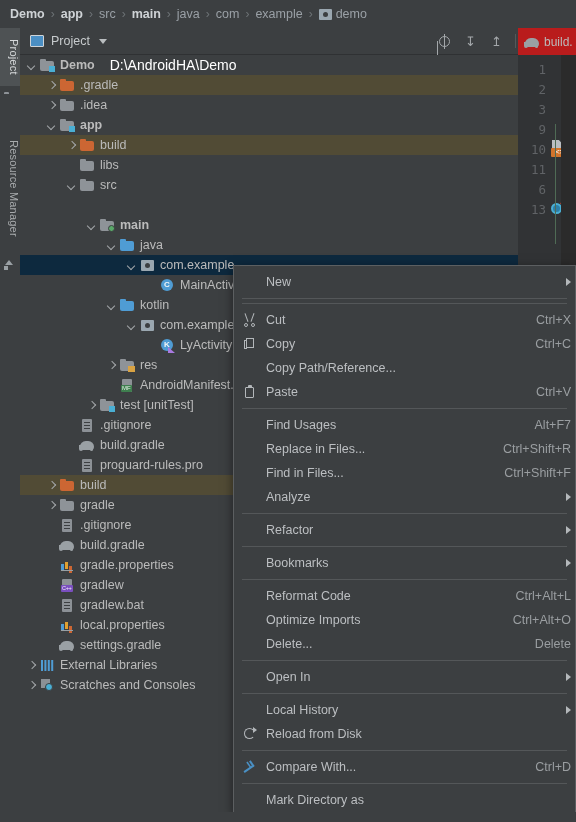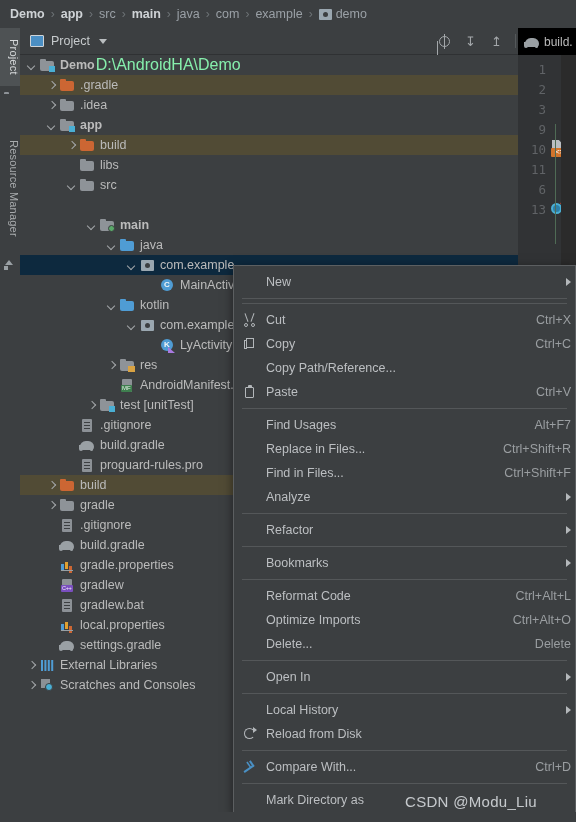--- a/index.html
+++ b/index.html
@@ -139,21 +139,21 @@
     transform: rotate(45deg);
   }
   .arrow.down::before{
     content:""; position:absolute; left:2px; top:3px; width:5px;height:5px;
     border-right:1.4px solid #a3a7aa; border-top:1.4px solid #a3a7aa;
     transform: rotate(135deg);
   }
   .ticon { width: 16px; height: 16px; margin-right: 5px; flex:0 0 16px; position: relative; }
   .tlabel { color: #bbbbbb; }
   .tlabel.bold { font-weight: bold; }
-  .tsub { color: #86efac; margin-left: 1px; font-size: 16px; }
+  .tsub { color: #ffffff; margin-left: 15px; font-size: 14px; }
 
   
   .f {
     position:absolute; left:1px; top:4px; width:14px; height:10px; border-radius:0 2px 2px 2px;
   }
   .f::before{
     content:""; position:absolute; top:-2.5px; left:0; width:6px; height:3px; border-radius:1px 1px 0 0;
   }
   .f.gray { background:#8e9398; }
   .f.gray::before{ background:#8e9398; }
@@ -260,21 +260,21 @@
   .pkg-node{
     position:absolute; left:2px; top:3px; width:13px; height:11px; background:#9aa7b0; border-radius:1px;
   }
   .pkg-node::after{
     content:""; position:absolute; left:4px; top:3px; width:5px;height:5px;border-radius:50%;background:#3c3f41;
   }
 
   
   .editor-tabbar {
     position: absolute; left: 518px; top: 28px; width: 58px; height: 27px;
-    background: #000000; display:flex; align-items:center; padding-left:6px;
+    background: #b91c1c; display:flex; align-items:center; padding-left:6px;
     box-sizing: border-box;
   }
   .tab-label { font-size:12px; color:#bbbbbb; margin-left:4px; }
   .gutter {
     position: absolute; left: 518px; top: 55px; width: 58px; height: 767px;
     background: #313335; overflow:hidden;
   }
   .lnrow {
     position:absolute; left:0; width:58px; height:20px;
     display:flex; align-items:center;
@@ -805,15 +805,14 @@
         <span class="mi-ico ic-compare"></span>
         <span class="mi-label">Compare With...</span>
         <span class="mi-short">Ctrl+D</span>
       </div>
       <div class="msep"></div>
       <div class="mi">
         <span class="mi-label">Mark Directory as</span>
       </div>
     </div>
 
-  <div class="watermark">CSDN @Modu_Liu</div>
   <div class="bottom-strip"></div>
 </div>
 
 </body></html>

